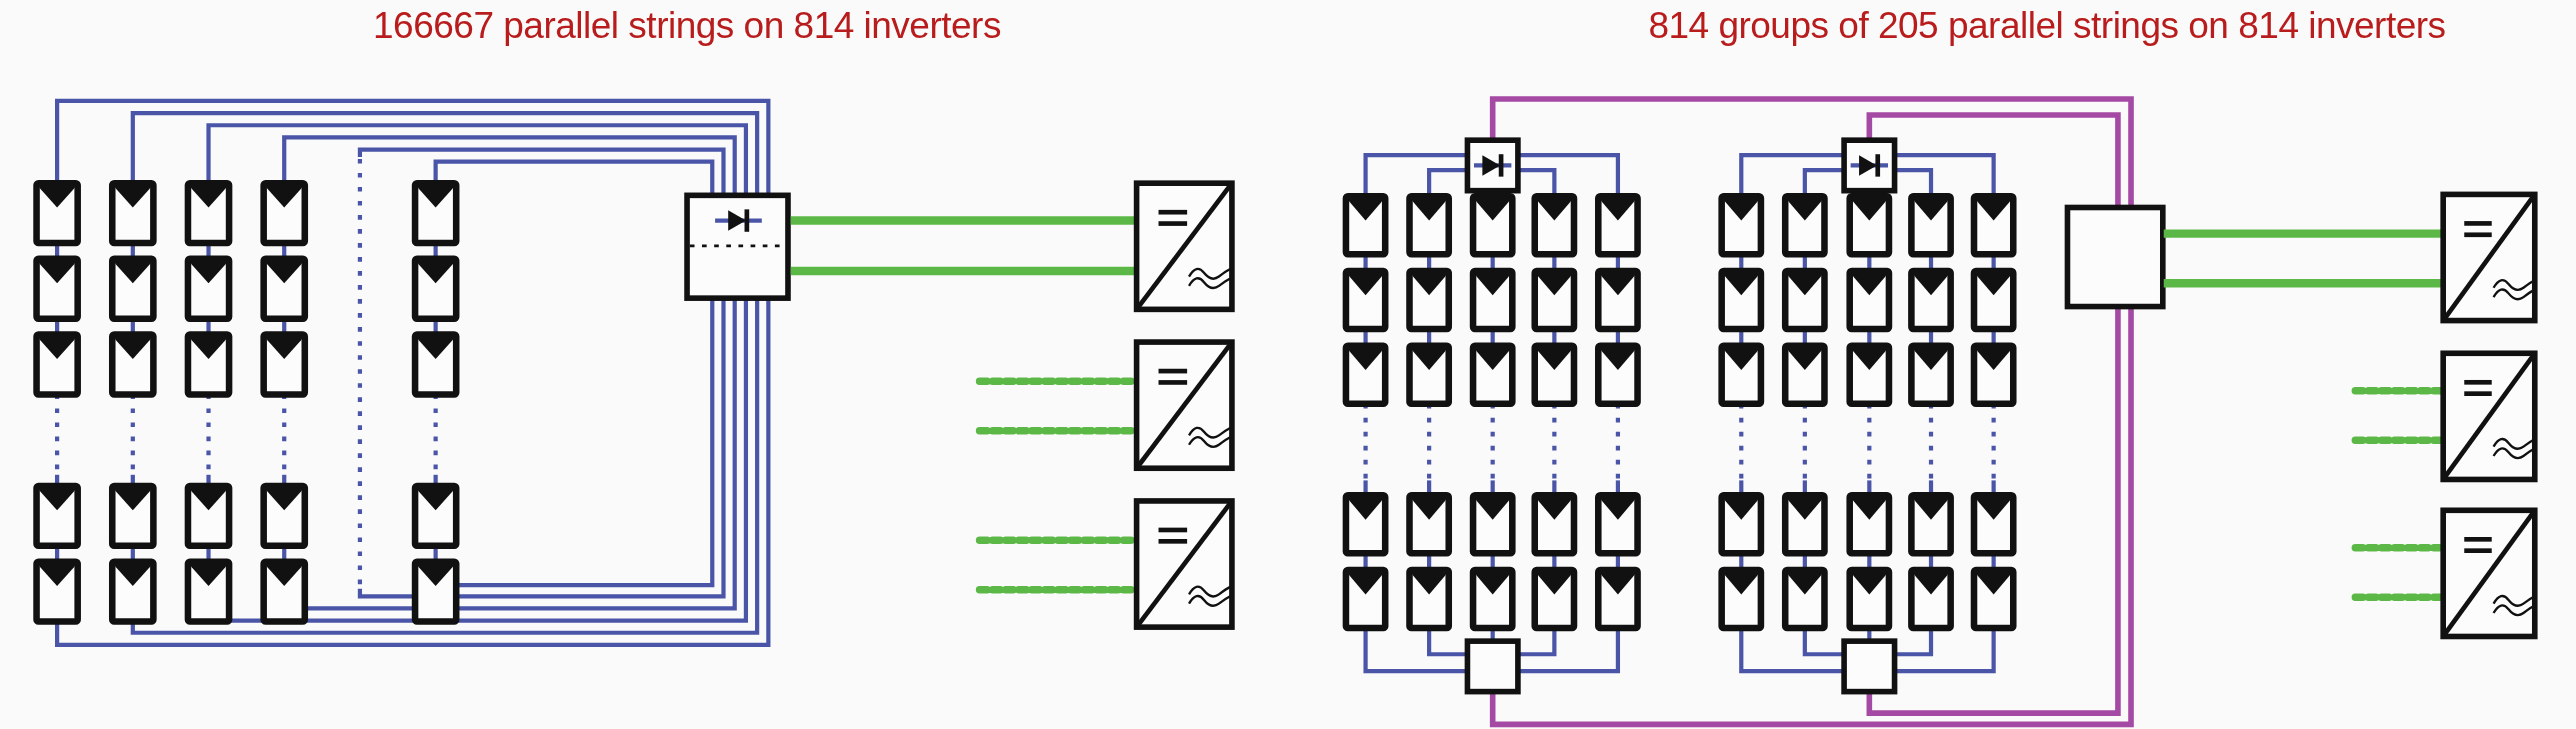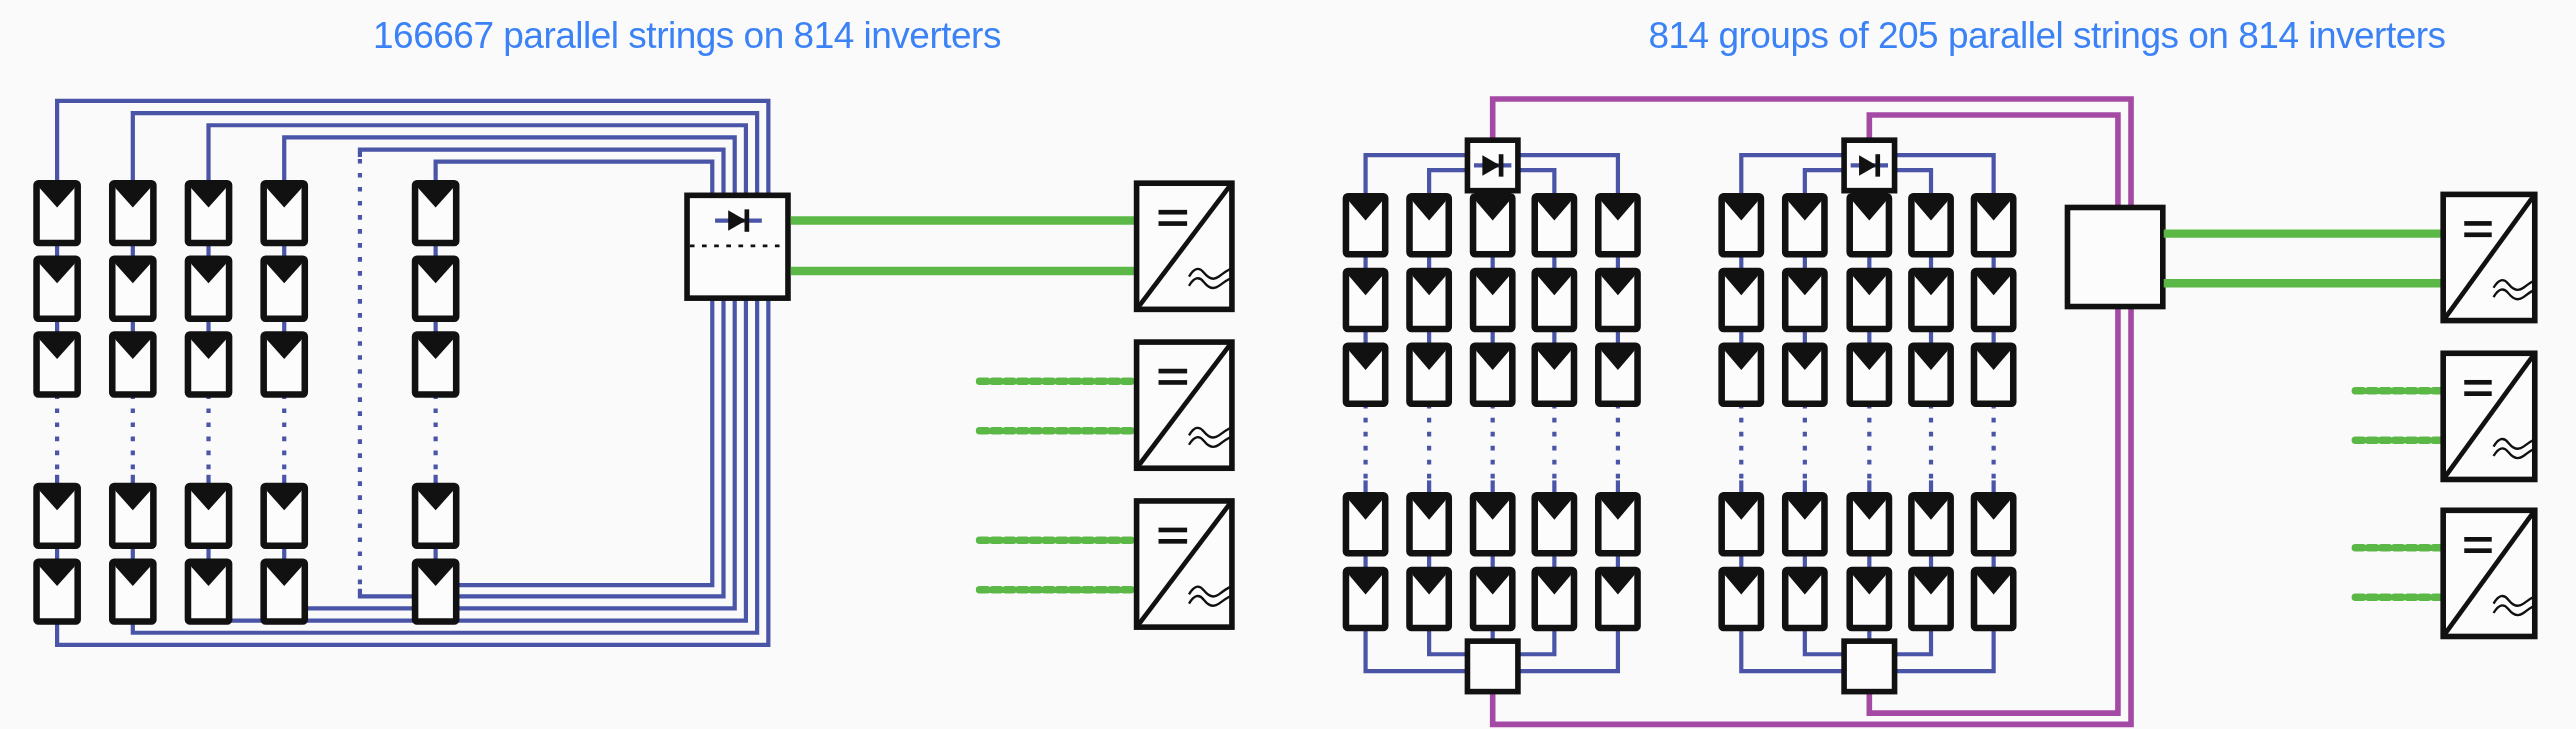--- a/index.html
+++ b/index.html
@@ -1,17 +1,17 @@
 <!DOCTYPE html>
 <html style="font-size:15px"><head>
 <meta charset="utf-8">
 <style>
   html, body { margin: 0; padding: 0; background: #fafafa; }
   body { width: 2576px; height: 729px; overflow: hidden; position: relative; font-family: "Liberation Sans", sans-serif; }
-  .title { position: absolute; top: 15px; font-size: 37px; color: #3b82f6; white-space: nowrap; transform: translateX(-50%); letter-spacing: -0.5px; }
+  .title { position: absolute; top: 5px; font-size: 37px; color: #b91c1c; white-space: nowrap; transform: translateX(-50%); letter-spacing: -0.5px; }
   #left-title { left: 687px; }
   #right-title { left: 2047px; }
   svg#diagram { position: absolute; left: 0; top: 0; }
   .wire { stroke: #4a55a8; stroke-width: 4.5; fill: none; }
   .wire-dot { stroke: #4a55a8; stroke-width: 4.5; fill: none; stroke-dasharray: 5 10; }
   .mag { stroke: #a54aa4; stroke-width: 6; fill: none; }
   .dc { stroke: #5cb846; stroke-width: 9; fill: none; }
   .dc-dot { stroke: #5cb846; stroke-width: 8; fill: none; stroke-dasharray: 8 6; stroke-linecap: round; }
   .box { fill: #fcfcfc; stroke: #111; stroke-width: 6; }
   .mod-frame { fill: #fcfcfc; stroke: #111; stroke-width: 7; }

